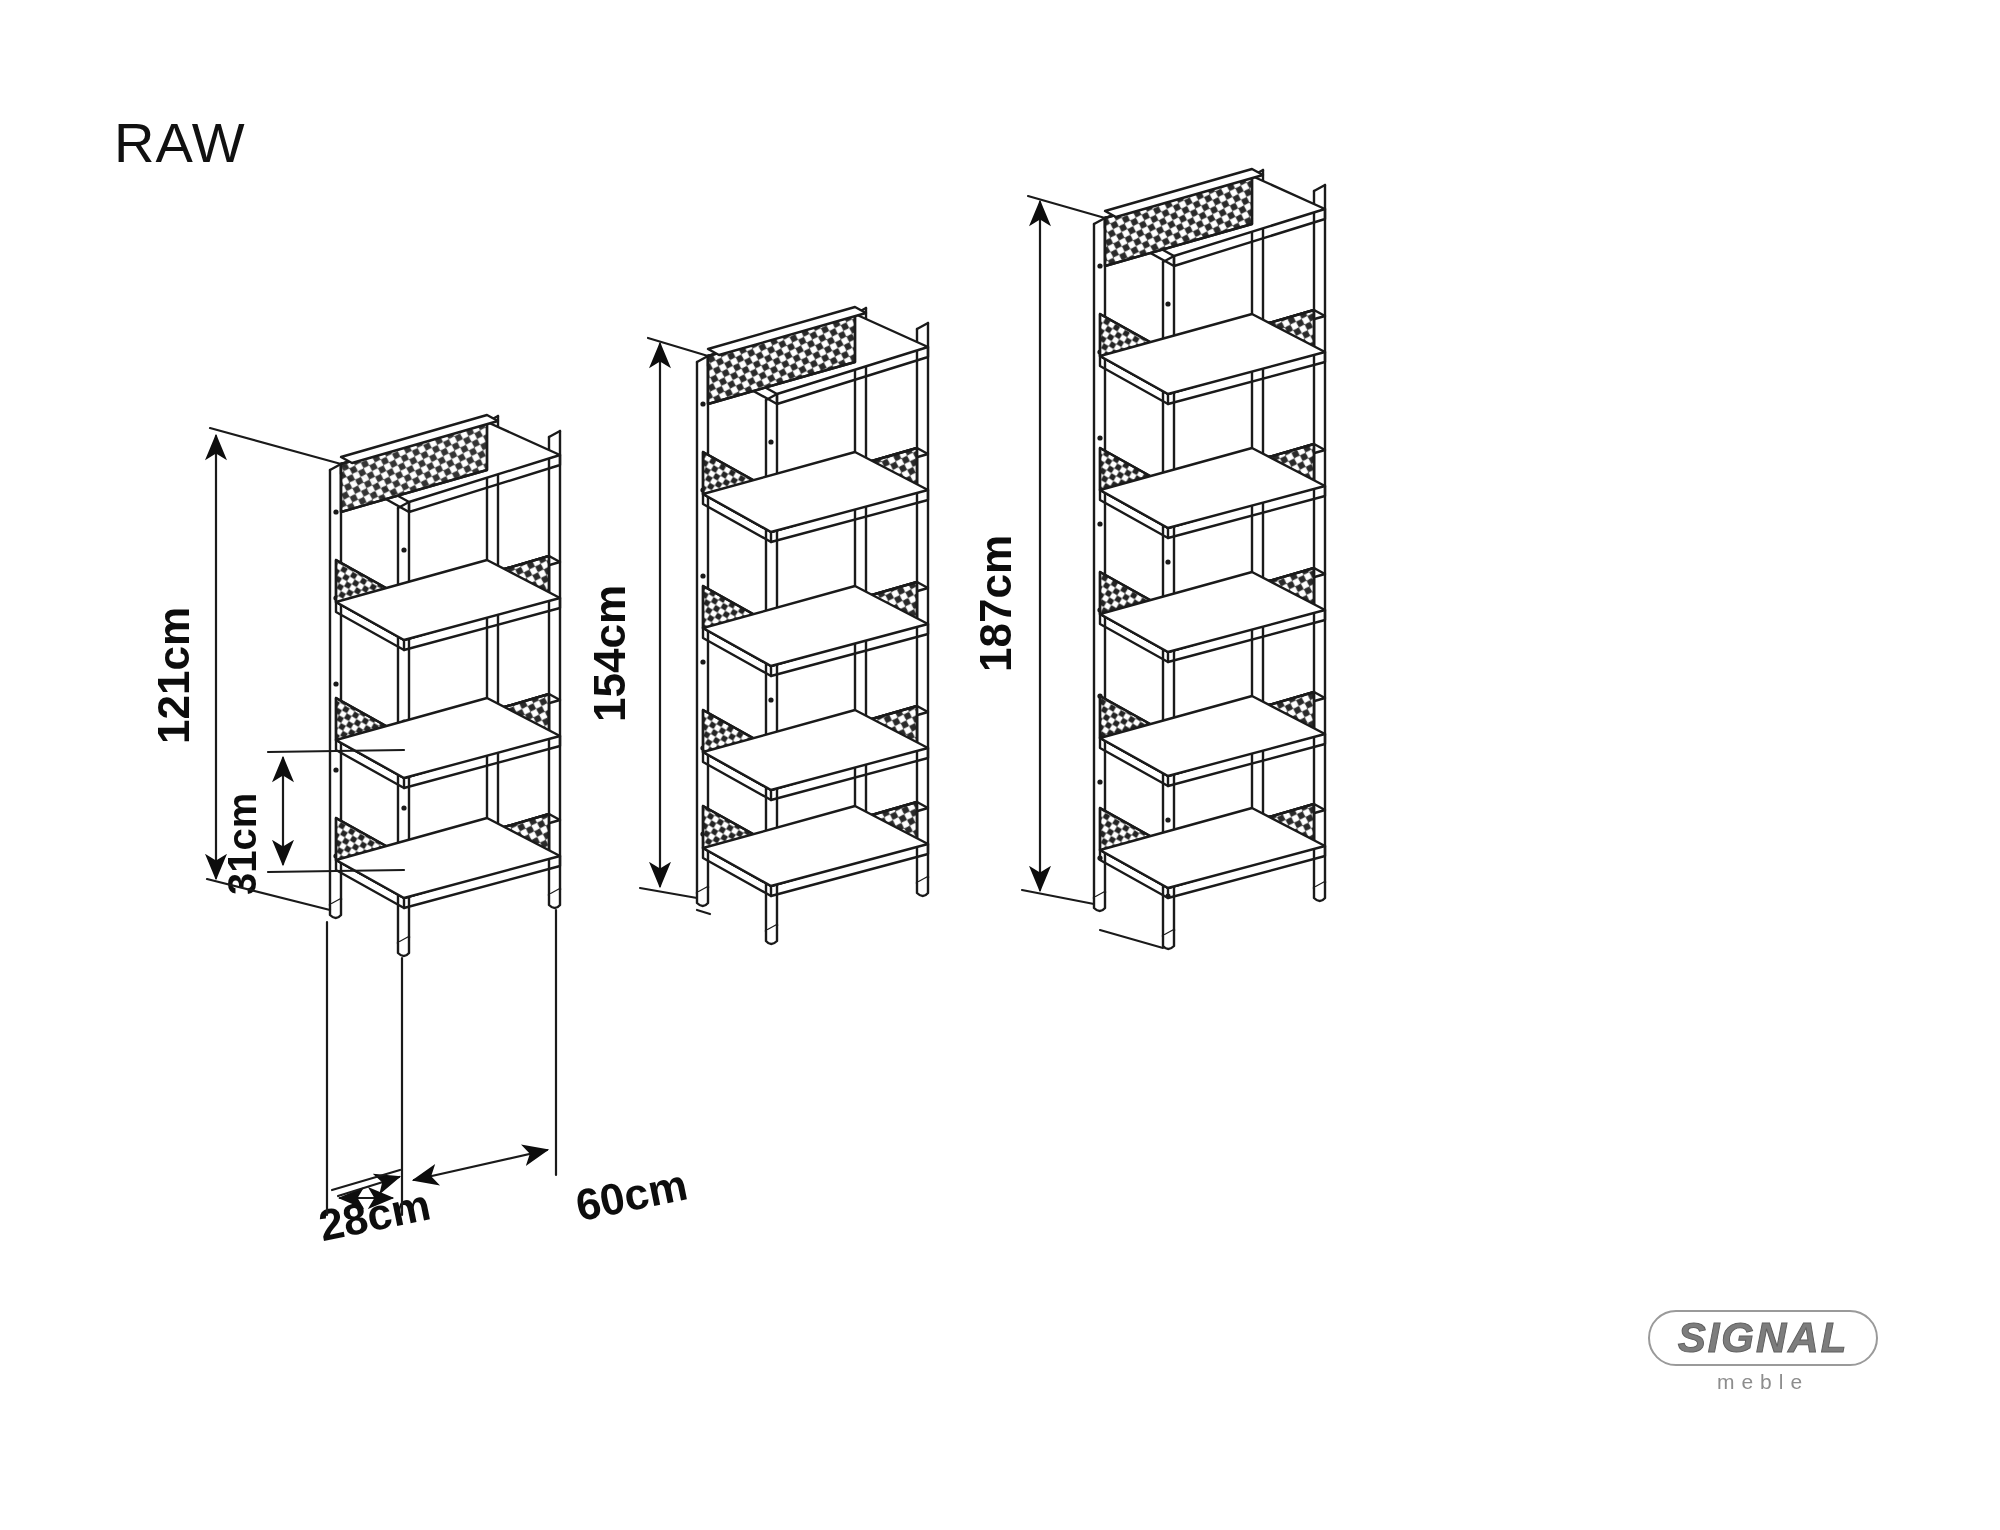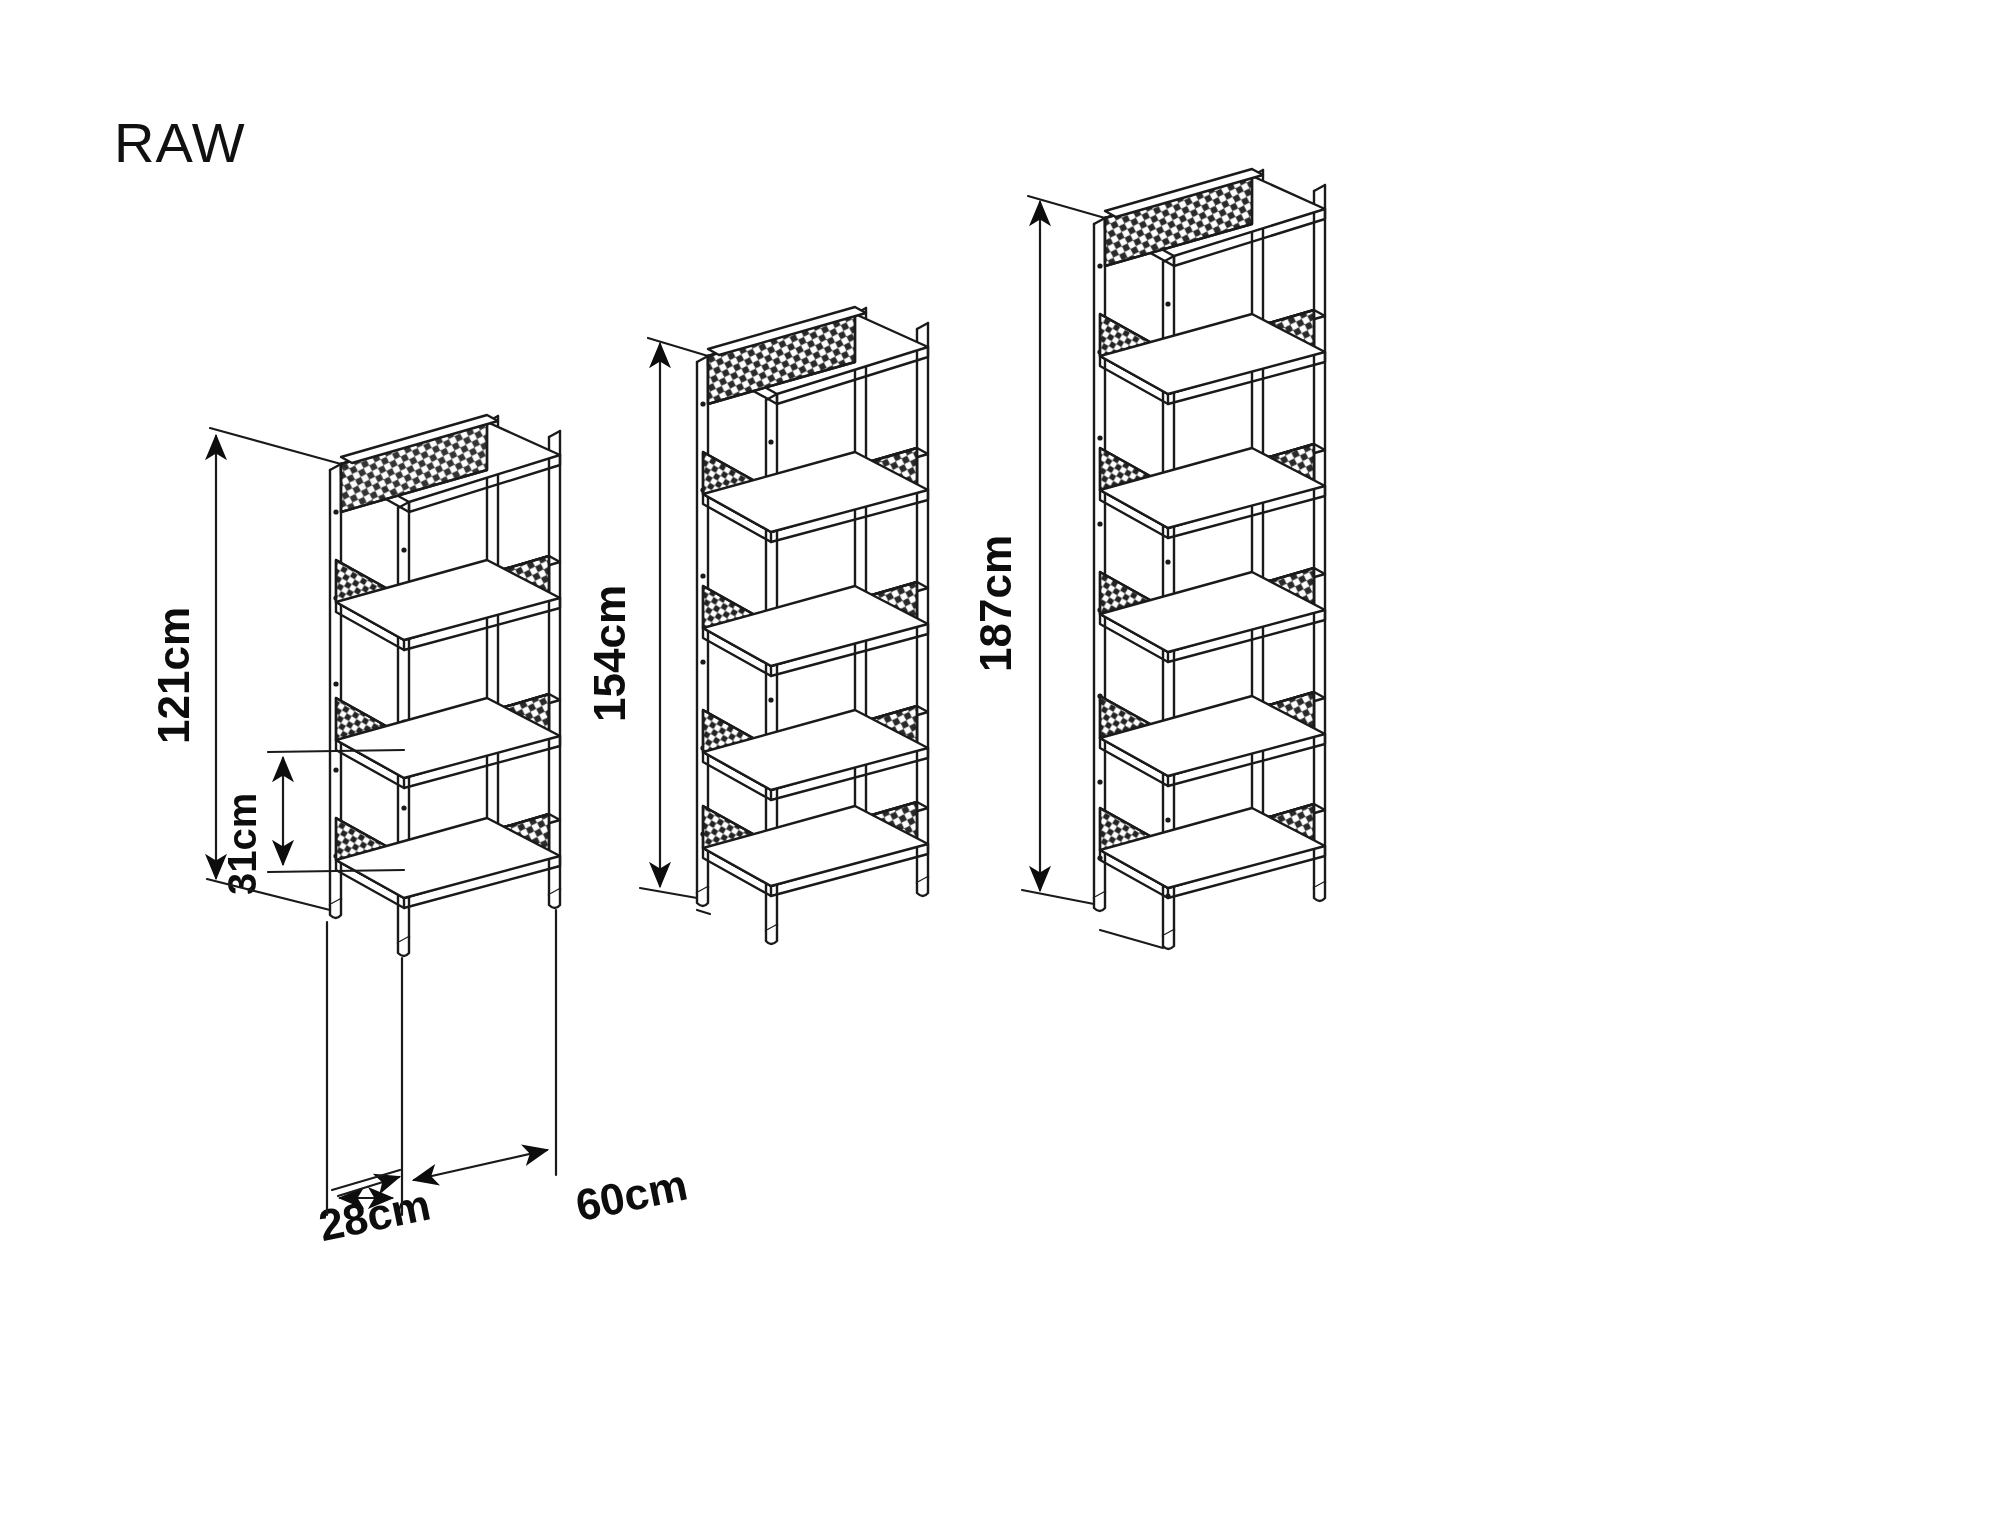--- a/index.html
+++ b/index.html
@@ -378,14 +378,19 @@
       <g stroke-width="2.2">
         <path d="M1105,218 L1028,196"></path>
         <path d="M1040,202 L1040,890" marker-start="url(#arrTail)" marker-end="url(#arrHead)"></path>
         <path d="M1094,904 L1022,890"></path>
         <path d="M1163,948 L1100,930"></path>
       </g>
 
     </g>
   </svg>
 
+  <div id="logo">
+    <div class="pill"></div>
+    <div class="word">SIGNAL</div>
+    <div class="sub">meble</div>
+  </div>
 
 </div>
 
 </body></html>

